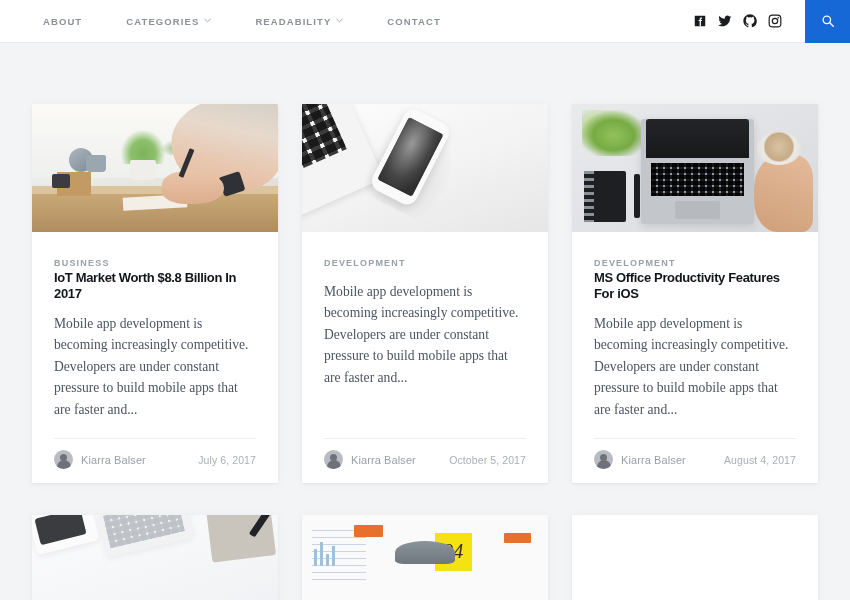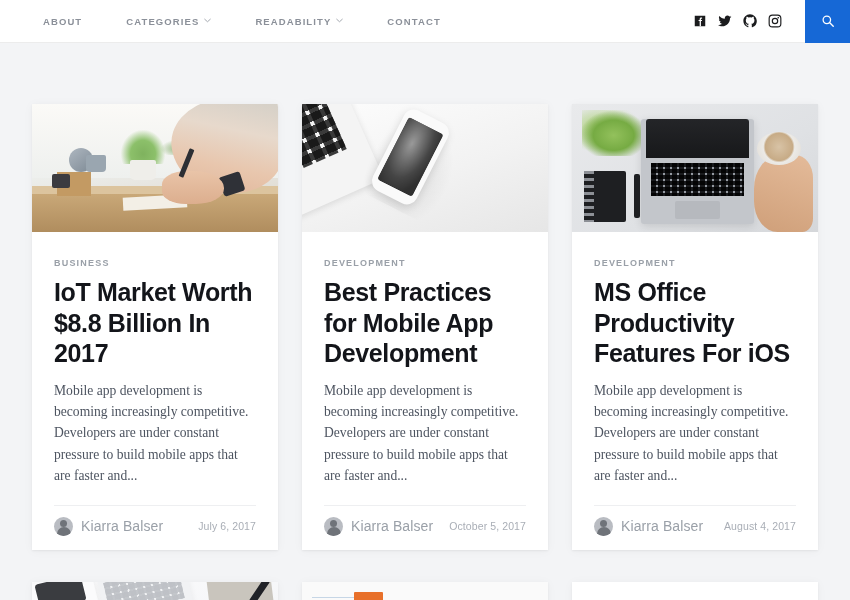--- a/index.html
+++ b/index.html
@@ -132,22 +132,21 @@
   .cat {
     font-size: 9px;
     font-weight: 700;
     letter-spacing: 1.2px;
     color: #9aa0a8;
     text-transform: uppercase;
     cursor: pointer;
     display: inline-block;
   }
   .title {
-    margin-top: 7px;
-    font-size: 25px;
+    font-size: 13px;
     font-weight: 700;
     line-height: 1.22;
     letter-spacing: -0.35px;
     color: #13151a;
     cursor: pointer;
   }
   .excerpt {
     margin-top: 11px;
     font-family: "Liberation Serif", serif;
     font-size: 13.6px;
@@ -184,21 +183,21 @@
     left: 6px; top: 3.5px;
   }
   .avatar .a-body {
     position: absolute;
     width: 14px; height: 10px;
     border-radius: 7px 7px 0 0;
     background: #6f7379;
     left: 2.5px; bottom: -1px;
   }
   .author-name {
-    font-size: 14px;
+    font-size: 11px;
     color: #9aa0a8;
     letter-spacing: 0.1px;
   }
   .date {
     font-size: 10.5px;
     color: #a9aeb6;
     letter-spacing: 0.1px;
   }
 
   
@@ -454,21 +453,20 @@
               <div class="i2-keys"></div>
             </div>
           <div class="i2-shadow"></div>
           <div class="i2-phone">
               <div class="i2-scr"></div>
             </div>
         </div>
       </div>
       <div class="card-body">
         <span class="cat">DEVELOPMENT</span>
-        <h2 class="title">Best Practices for Mobile App Development</h2>
         <p class="excerpt">Mobile app development is becoming increasingly competitive. Developers are under constant pressure to build mobile apps that are faster and...</p>
       </div>
       <div class="card-meta">
         <div class="author">
           <span class="avatar">
               <i class="a-head"></i>
               <i class="a-body"></i>
             </span>
           <span class="author-name">Kiarra Balser</span>
         </div>

